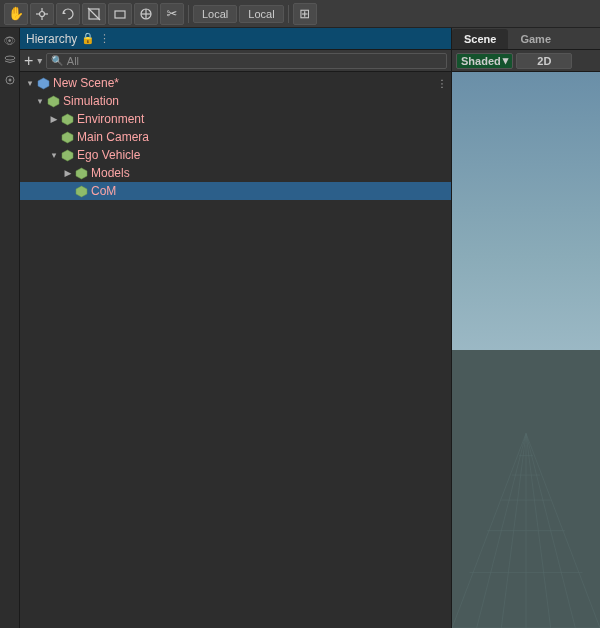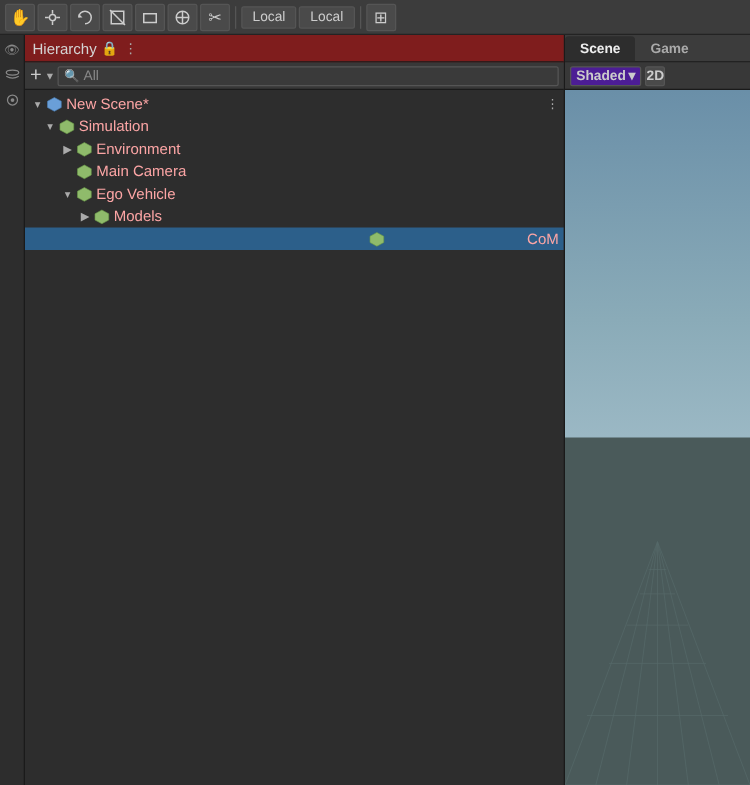--- a/index.html
+++ b/index.html
@@ -75,21 +75,21 @@
       width: 432px;
       background: #2d2d2d;
       display: flex;
       flex-direction: column;
       border-right: 1px solid #1a1a1a;
       flex-shrink: 0;
     }
 
     .panel-header {
       height: 22px;
-      background: #7f1d1d;
+      background: #0c4a6e;
       border-bottom: 1px solid #1a1a1a;
       display: flex;
       align-items: center;
       padding: 0 6px;
       gap: 4px;
     }
     .panel-header-icon {
       font-size: 11px;
       color: #aaa;
       cursor: pointer;
@@ -141,21 +141,20 @@
     .tree-item {
       display: flex;
       align-items: center;
       height: 18px;
       cursor: pointer;
       padding-right: 4px;
       position: relative;
     }
     .tree-item.selected {
       background: #2c5f8a;
-      justify-content: space-between;
     }
 
     .tree-indent {
       display: inline-block;
       width: 14px;
       flex-shrink: 0;
     }
     .tree-arrow {
       width: 12px;
       height: 18px;
@@ -243,39 +242,39 @@
       height: 22px;
       background: #383838;
       border-bottom: 1px solid #1a1a1a;
       display: flex;
       align-items: center;
       padding: 0 4px;
       gap: 3px;
     }
     .shaded-btn {
       height: 16px;
-      background: #4c1d95;
+      background: #14532d;
       border: 1px solid #555;
       border-radius: 2px;
       display: flex;
       align-items: center;
       padding: 0 4px;
       gap: 2px;
       font-size: 11px;
       color: #ccc;
       cursor: pointer;
     }
     .two-d-btn {
       height: 16px;
       background: #4a4a4a;
       border: 1px solid #555;
       border-radius: 2px;
       display: flex;
       align-items: center;
-      padding: 0 0;
+      padding: 0 20px;
       font-size: 11px;
       color: #ccc;
       cursor: pointer;
     }
 
     
     .scene-viewport {
       flex: 1;
       position: relative;
       overflow: hidden;

